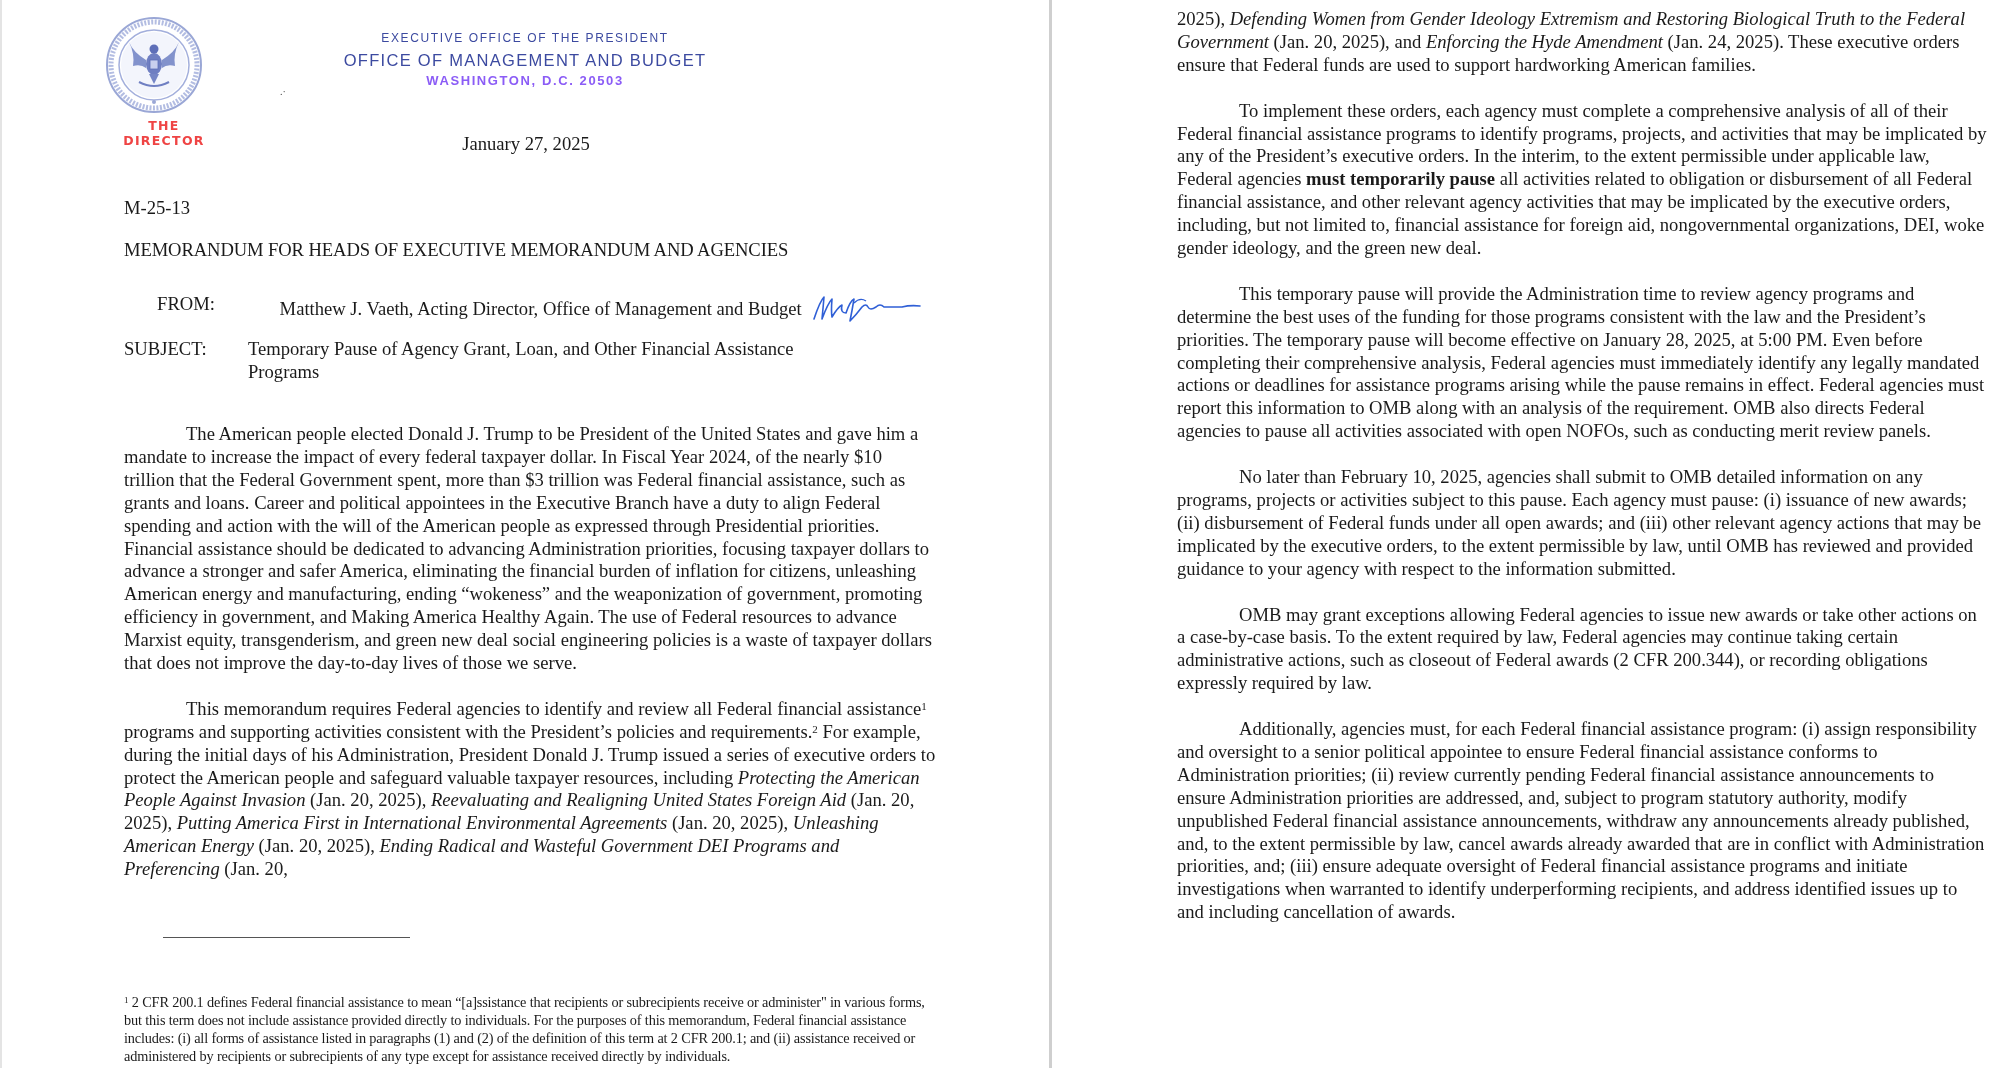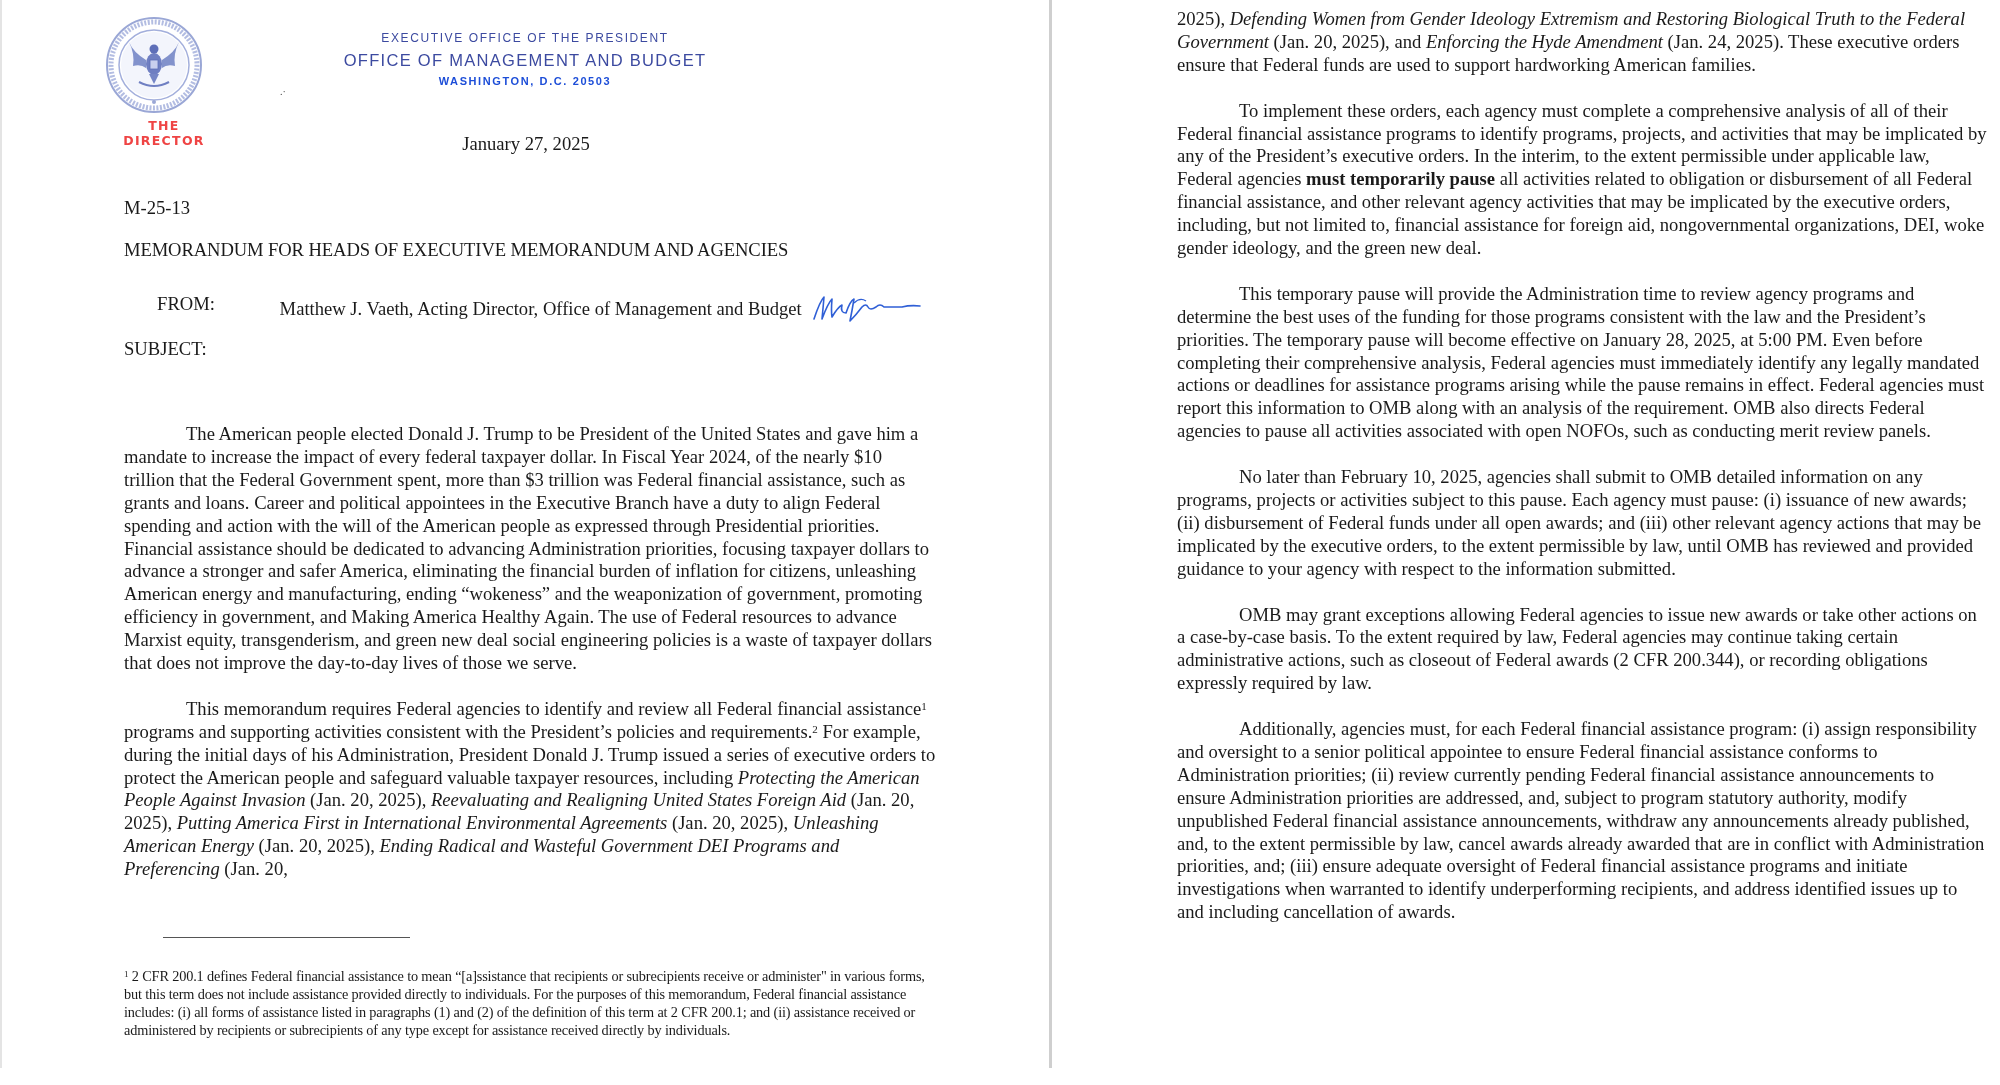--- a/index.html
+++ b/index.html
@@ -23,21 +23,21 @@
     position: absolute; left: 108px; top: 118px; width: 112px;
     font-family: "DejaVu Sans", "Liberation Sans", sans-serif; font-weight: bold;
     font-size: 12.5px; letter-spacing: 1.3px; color: #ef4444; text-align: center;
   }
   .letterhead {
     position: absolute; left: 300px; top: 26px; width: 450px; text-align: center;
     font-family: "Liberation Sans", "DejaVu Sans", sans-serif; color: #3c4aa0;
   }
   .lh-1 { font-size: 12px; letter-spacing: 1.6px; line-height: 24px; }
   .lh-2 { font-size: 16.5px; letter-spacing: 1.3px; line-height: 21px; }
-  .lh-3 { font-size: 11px; letter-spacing: 1.6px; line-height: 20px; font-weight: bold; color: #1d4ed8; text-align: center; }
+  .lh-3 { font-size: 13px; letter-spacing: 1.6px; line-height: 20px; font-weight: bold; color: #8b5cf6; text-align: center; }
   .speck { position: absolute; left: 280px; top: 86px; font-size: 10px; color: #444; }
 
   .memo-date {
     position: absolute; left: 426px; top: 133px; width: 200px; text-align: center;
     font-size: 19px;
   }
 
   .text { font-size: 18.6px; line-height: 22.9px; }
 
   .memo-id { position: absolute; left: 124px; top: 190px; margin-top: 7px; }
@@ -58,21 +58,21 @@
   .para { margin-bottom: 22.9px; }
   .indent { text-indent: 62px; }
   .para b { font-weight: bold; }
   .para i { font-style: italic; }
   sup { font-size: 11px; vertical-align: top; position: relative; top: -3px; }
 
   .fn-rule {
     position: absolute; left: 163px; top: 937px; width: 247px; height: 1px; background: #555;
   }
   .footnotes {
-    position: absolute; left: 124px; top: 967px; width: 820px;
+    position: absolute; left: 124px; top: 993px; width: 820px;
     font-size: 14.3px; line-height: 18.1px; letter-spacing: -0.15px;
   }
   .footnotes sup { font-size: 9px; top: -2px; }
 </style>
 </head>
 <body>
 
 <div class="page-left-edge"></div>
 <div class="divider"></div>
 
@@ -114,20 +114,21 @@
       <svg width="112" height="30" viewBox="0 0 112 30">
         <path d="M4 26 Q10 8 14 4 Q13 16 12 26 Q18 10 22 6 Q21 18 22 24 Q28 14 32 12 Q30 20 36 20 Q40 8 44 6 Q42 18 40 28 Q46 22 52 14 Q56 10 58 14 Q60 18 66 14 Q70 10 74 14 L92 14 Q100 12 110 13" fill="none" stroke="#2f5fd6" stroke-width="1.6" stroke-linecap="round" stroke-linejoin="round"></path>
         <path d="M44 10 Q50 4 56 8" fill="none" stroke="#2f5fd6" stroke-width="1.3"></path>
       </svg>
     </span>
   </div>
 </div>
 
 <div class="field-row subject-row text">
   <div class="field-label">SUBJECT:</div>
+  <div class="field-value" style="max-width: 620px;">Temporary Pause of Agency Grant, Loan, and Other Financial Assistance Programs</div>
 </div>
 
 <div class="column col-left text" id="col-left">
     <div class="para indent"><span>The American people elected Donald J. Trump to be President of the United States and gave him a mandate to increase the impact of every federal taxpayer dollar. In Fiscal Year 2024, of the nearly $10 trillion that the Federal Government spent, more than $3 trillion was Federal financial assistance, such as grants and loans. Career and political appointees in the Executive Branch have a duty to align Federal spending and action with the will of the American people as expressed through Presidential priorities. Financial assistance should be dedicated to advancing Administration priorities, focusing taxpayer dollars to advance a stronger and safer America, eliminating the financial burden of inflation for citizens, unleashing American energy and manufacturing, ending “wokeness” and the weaponization of government, promoting efficiency in government, and Making America Healthy Again. The use of Federal resources to advance Marxist equity, transgenderism, and green new deal social engineering policies is a waste of taxpayer dollars that does not improve the day-to-day lives of those we serve.</span></div>
     <div class="para indent"><span>This memorandum requires Federal agencies to identify and review all Federal financial assistance</span><sup>1</sup><span> programs and supporting activities consistent with the President’s policies and requirements.</span><sup>2</sup><span>  For example, during the initial days of his Administration, President Donald J. Trump issued a series of executive orders to protect the American people and safeguard valuable taxpayer resources, including </span><i>Protecting the American People Against Invasion</i><span> (Jan. 20, 2025), </span><i>Reevaluating and Realigning United States Foreign Aid</i><span> (Jan. 20, 2025), </span><i>Putting America First in International Environmental Agreements</i><span> (Jan. 20, 2025), </span><i>Unleashing American Energy</i><span> (Jan. 20, 2025), </span><i>Ending Radical and Wasteful Government DEI Programs and Preferencing</i><span> (Jan. 20,</span></div>
   </div>
 
 <div class="fn-rule"></div>
 <div class="footnotes" id="footnotes">
     <div><sup>1</sup><span> 2 CFR 200.1 defines Federal financial assistance to mean “[a]ssistance that recipients or subrecipients receive or administer" in various forms, but this term does not include assistance provided directly to individuals. For the purposes of this memorandum, Federal financial assistance includes: (i) all forms of assistance listed in paragraphs (1) and (2) of the definition of this term at 2 CFR 200.1; and (ii) assistance received or administered by recipients or subrecipients of any type except for assistance received directly by individuals.</span></div>

